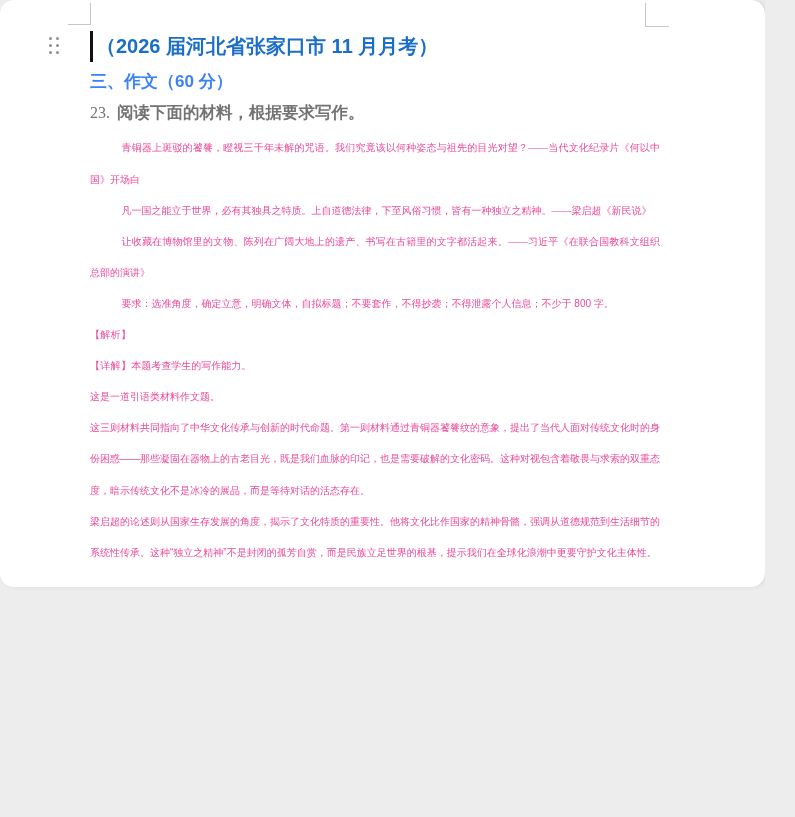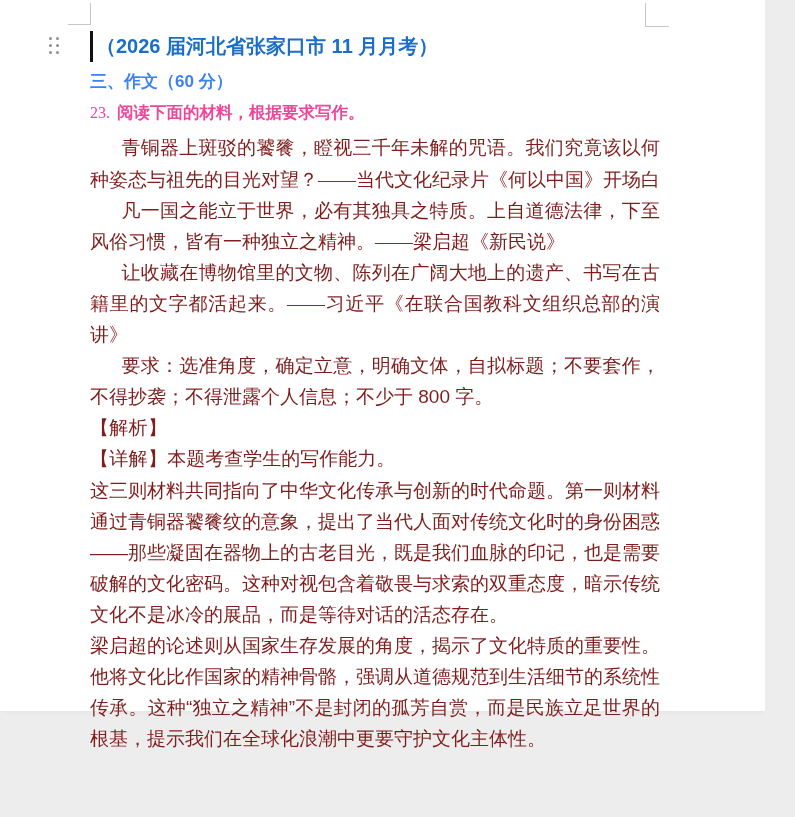--- a/index.html
+++ b/index.html
@@ -4,23 +4,24 @@
 <style>
   html, body {
     margin: 0; padding: 0;
     width: 795px; height: 817px;
     overflow: hidden;
     background: #ededed;
     font-family: "Liberation Sans", sans-serif;
   }
   .page {
     position: relative;
-    width: 765px; height: 711px;
+    width: 765px; height: 587px;
     background: #ffffff;
     box-shadow: 1px 0 0 #d9d9d9, 3px 0 6px rgba(0,0,0,0.06);
+    border-radius: 14px;
   }
   .canvas-right {
     position: absolute; left: 765px; top: 0;
     width: 30px; height: 817px;
     background: #ededed;
   }
   
   .crop-tl {
     position: absolute; left: 68px; top: 3px;
     width: 22px; height: 21px;
@@ -69,36 +70,36 @@
     margin: 3.9px 0 0 0;
     line-height: 31.1px;
     font-size: 17px;
     font-weight: bold;
     color: #3b82f6;
   }
   .q-line {
     margin: 0;
     line-height: 31.1px;
     font-size: 16.5px;
-    color: #ec4899;
+    color: #737373;
   }
   .q-num {
     font-family: "Liberation Serif", serif;
     font-weight: normal;
     font-size: 16px;
     margin-right: 7px;
   }
   .q-stem { font-weight: bold; }
   p.body-line {
     margin: 0;
     line-height: 31.1px;
-    font-size: 19px;
+    font-size: 10px;
     text-align: justify;
     text-align-last: left;
-    color: #7f1d1d;
+    color: #ec4899;
   }
   .materials-block { margin-top: 4.3px; }
   .kai {
     font-family: "Liberation Serif", serif;
   }
   .indent { text-indent: 31.6px; }
   .hei { font-family: "Liberation Sans", sans-serif; }
   .red { color: #e60000; }
   .songti { font-family: "Liberation Serif", serif; }
   .bracket-label { letter-spacing: 0.3px; }
@@ -137,20 +138,21 @@
     <div class="materials-block">
       <p class="body-line kai indent">青铜器上斑驳的饕餮，瞪视三千年未解的咒语。我们究竟该以何种姿态与祖先的目光对望？——当代文化纪录片《何以中国》开场白</p>
       <p class="body-line kai indent">凡一国之能立于世界，必有其独具之特质。上自道德法律，下至风俗习惯，皆有一种独立之精神。——梁启超《新民说》</p>
       <p class="body-line kai indent">让收藏在博物馆里的文物、陈列在广阔大地上的遗产、书写在古籍里的文字都活起来。——习近平《在联合国教科文组织总部的演讲》</p>
       <p class="body-line hei indent">要求：选准角度，确定立意，明确文体，自拟标题；不要套作，不得抄袭；不得泄露个人信息；不少于 800 字。</p>
     </div>
 
     <div>
       <p class="body-line songti red bracket-label">【解析】</p>
       <p class="body-line songti red"><span class="bracket-label">【详解】</span><span>本题考查学生的写作能力。</span></p>
+      <p class="body-line hei red">这是一道引语类材料作文题。</p>
       <p class="body-line hei red">这三则材料共同指向了中华文化传承与创新的时代命题。第一则材料通过青铜器饕餮纹的意象，提出了当代人面对传统文化时的身份困惑——那些凝固在器物上的古老目光，既是我们血脉的印记，也是需要破解的文化密码。这种对视包含着敬畏与求索的双重态度，暗示传统文化不是冰冷的展品，而是等待对话的活态存在。</p>
       <p class="body-line hei red">梁启超的论述则从国家生存发展的角度，揭示了文化特质的重要性。他将文化比作国家的精神骨骼，强调从道德规范到生活细节的系统性传承。这种“独立之精神”不是封闭的孤芳自赏，而是民族立足世界的根基，提示我们在全球化浪潮中更要守护文化主体性。</p>
     </div>
 
   </div>
 </div>
 
 <div class="canvas-right"></div>
 
 </body></html>

